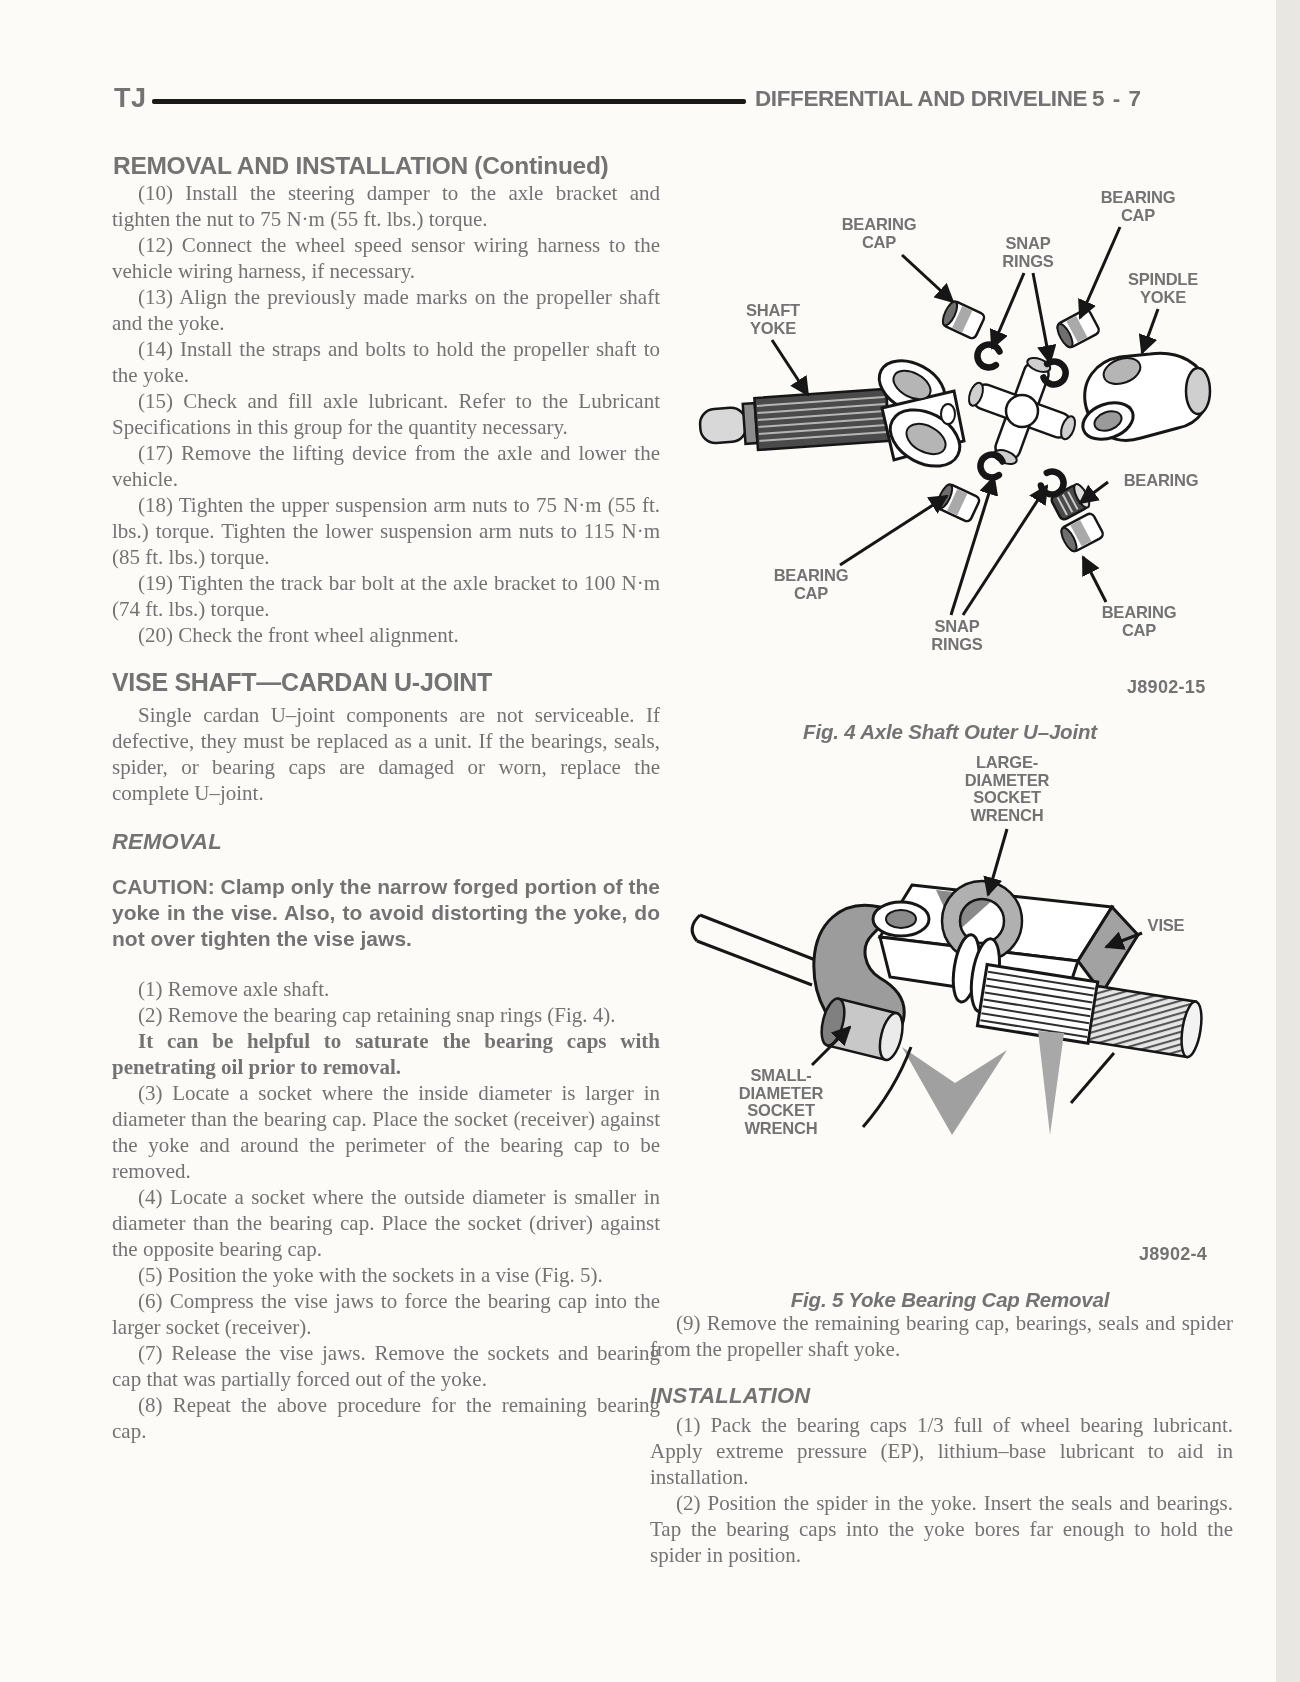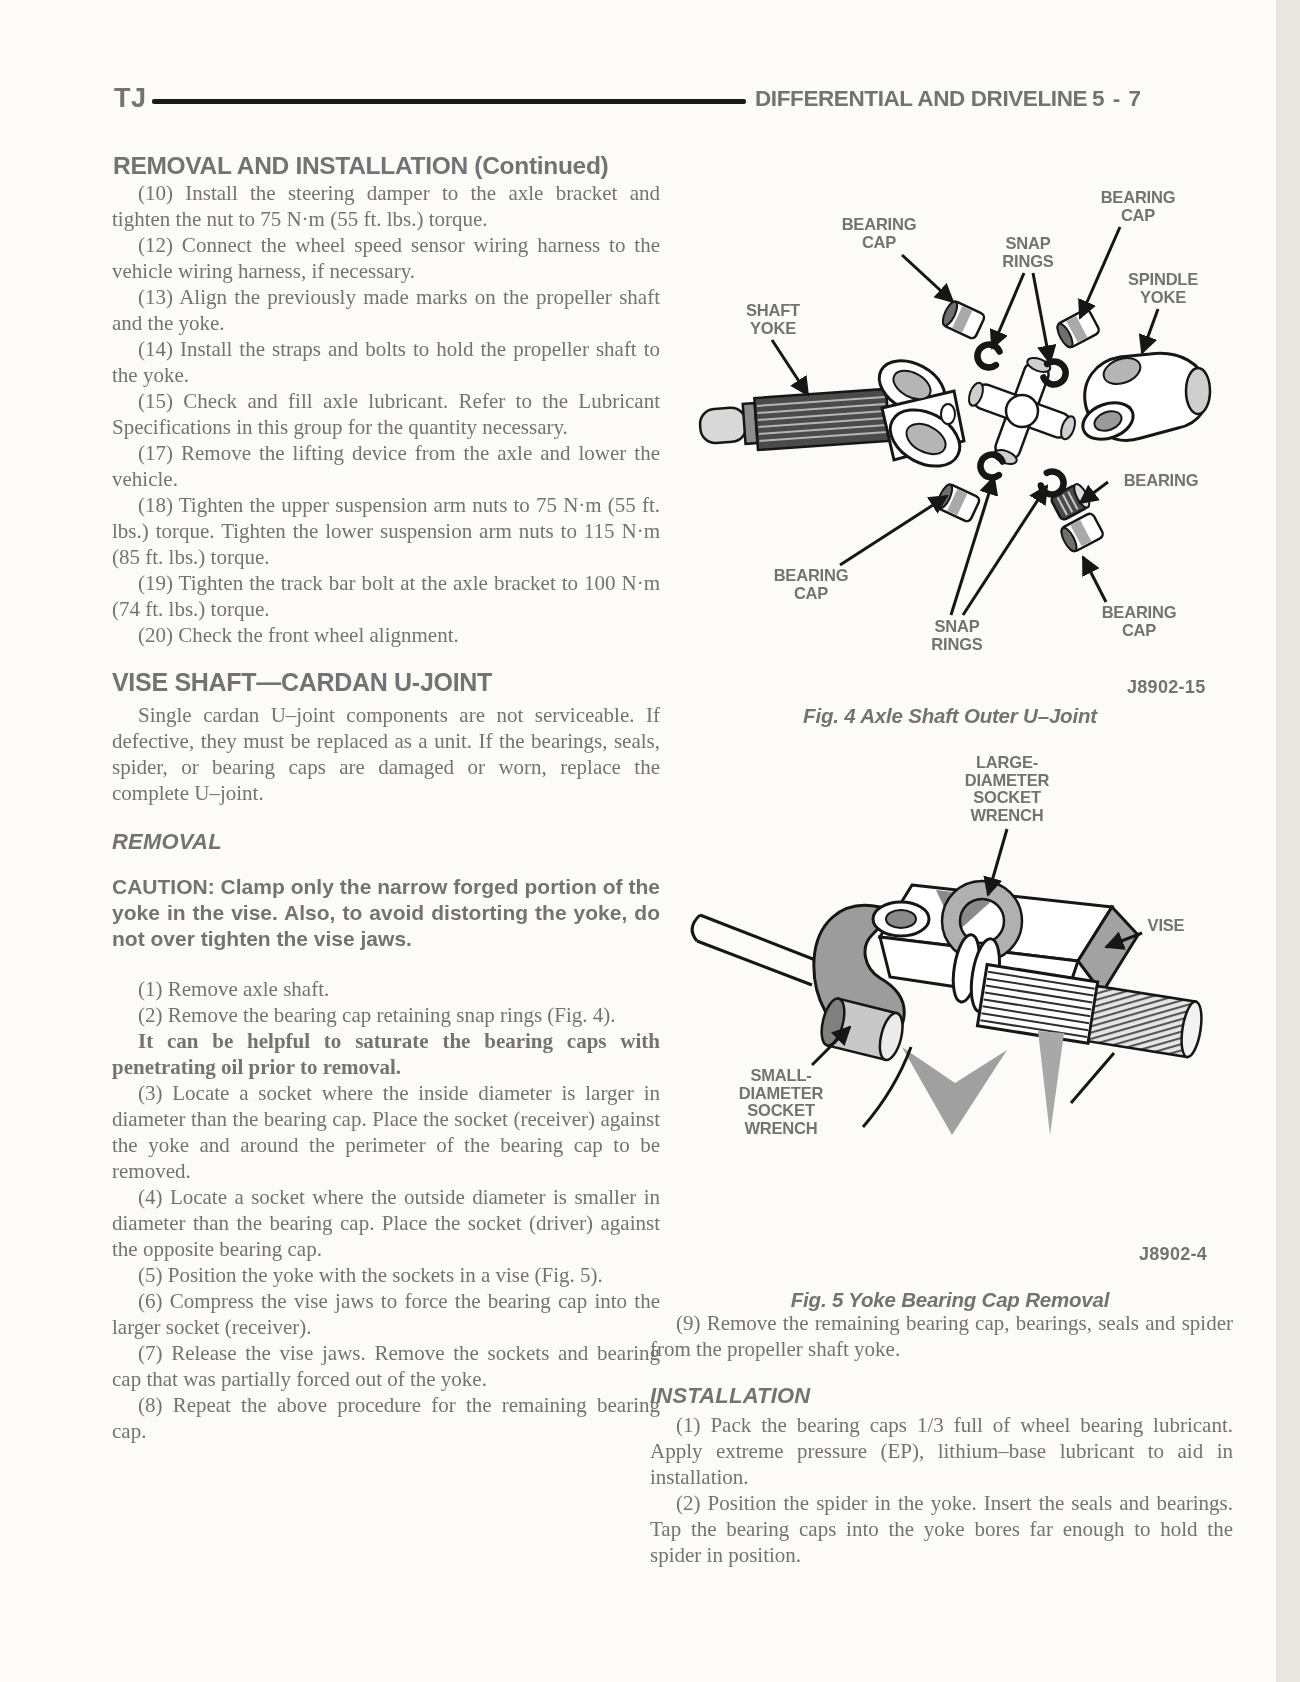--- a/index.html
+++ b/index.html
@@ -188,21 +188,21 @@
     <div class="fig-label" style="left:73px;top:137px;width:100px;">SHAFT
 YOKE</div>
     <div class="fig-label" style="left:461px;top:307px;width:100px;">BEARING</div>
     <div class="fig-label" style="left:111px;top:402px;width:100px;">BEARING
 CAP</div>
     <div class="fig-label" style="left:257px;top:453px;width:100px;">SNAP
 RINGS</div>
     <div class="fig-label" style="left:439px;top:439px;width:100px;">BEARING
 CAP</div>
     <div class="fig-code" style="left:477px;top:512px;">J8902-15</div>
-    <div class="fig-caption" style="top:540px;">Fig. 4 Axle Shaft Outer U–Joint</div>
+    <div class="fig-caption" style="top:556px;">Fig. 4 Axle Shaft Outer U–Joint</div>
 
     <svg class="figpart" style="left:0;top:570px;" width="580" height="540" viewBox="0 0 580 540">
       <defs>
         <pattern id="thr" width="6" height="12" patternUnits="userSpaceOnUse" patternTransform="rotate(65)">
           <rect width="6" height="12" fill="#e6e6e6"></rect>
           <line x1="1" y1="0" x2="1" y2="12" stroke="#555" stroke-width="2.2"></line>
         </pattern>
       </defs>
 
       <path d="M 50 180 L 168 226" stroke="#161616" stroke-width="3" fill="none"></path>

